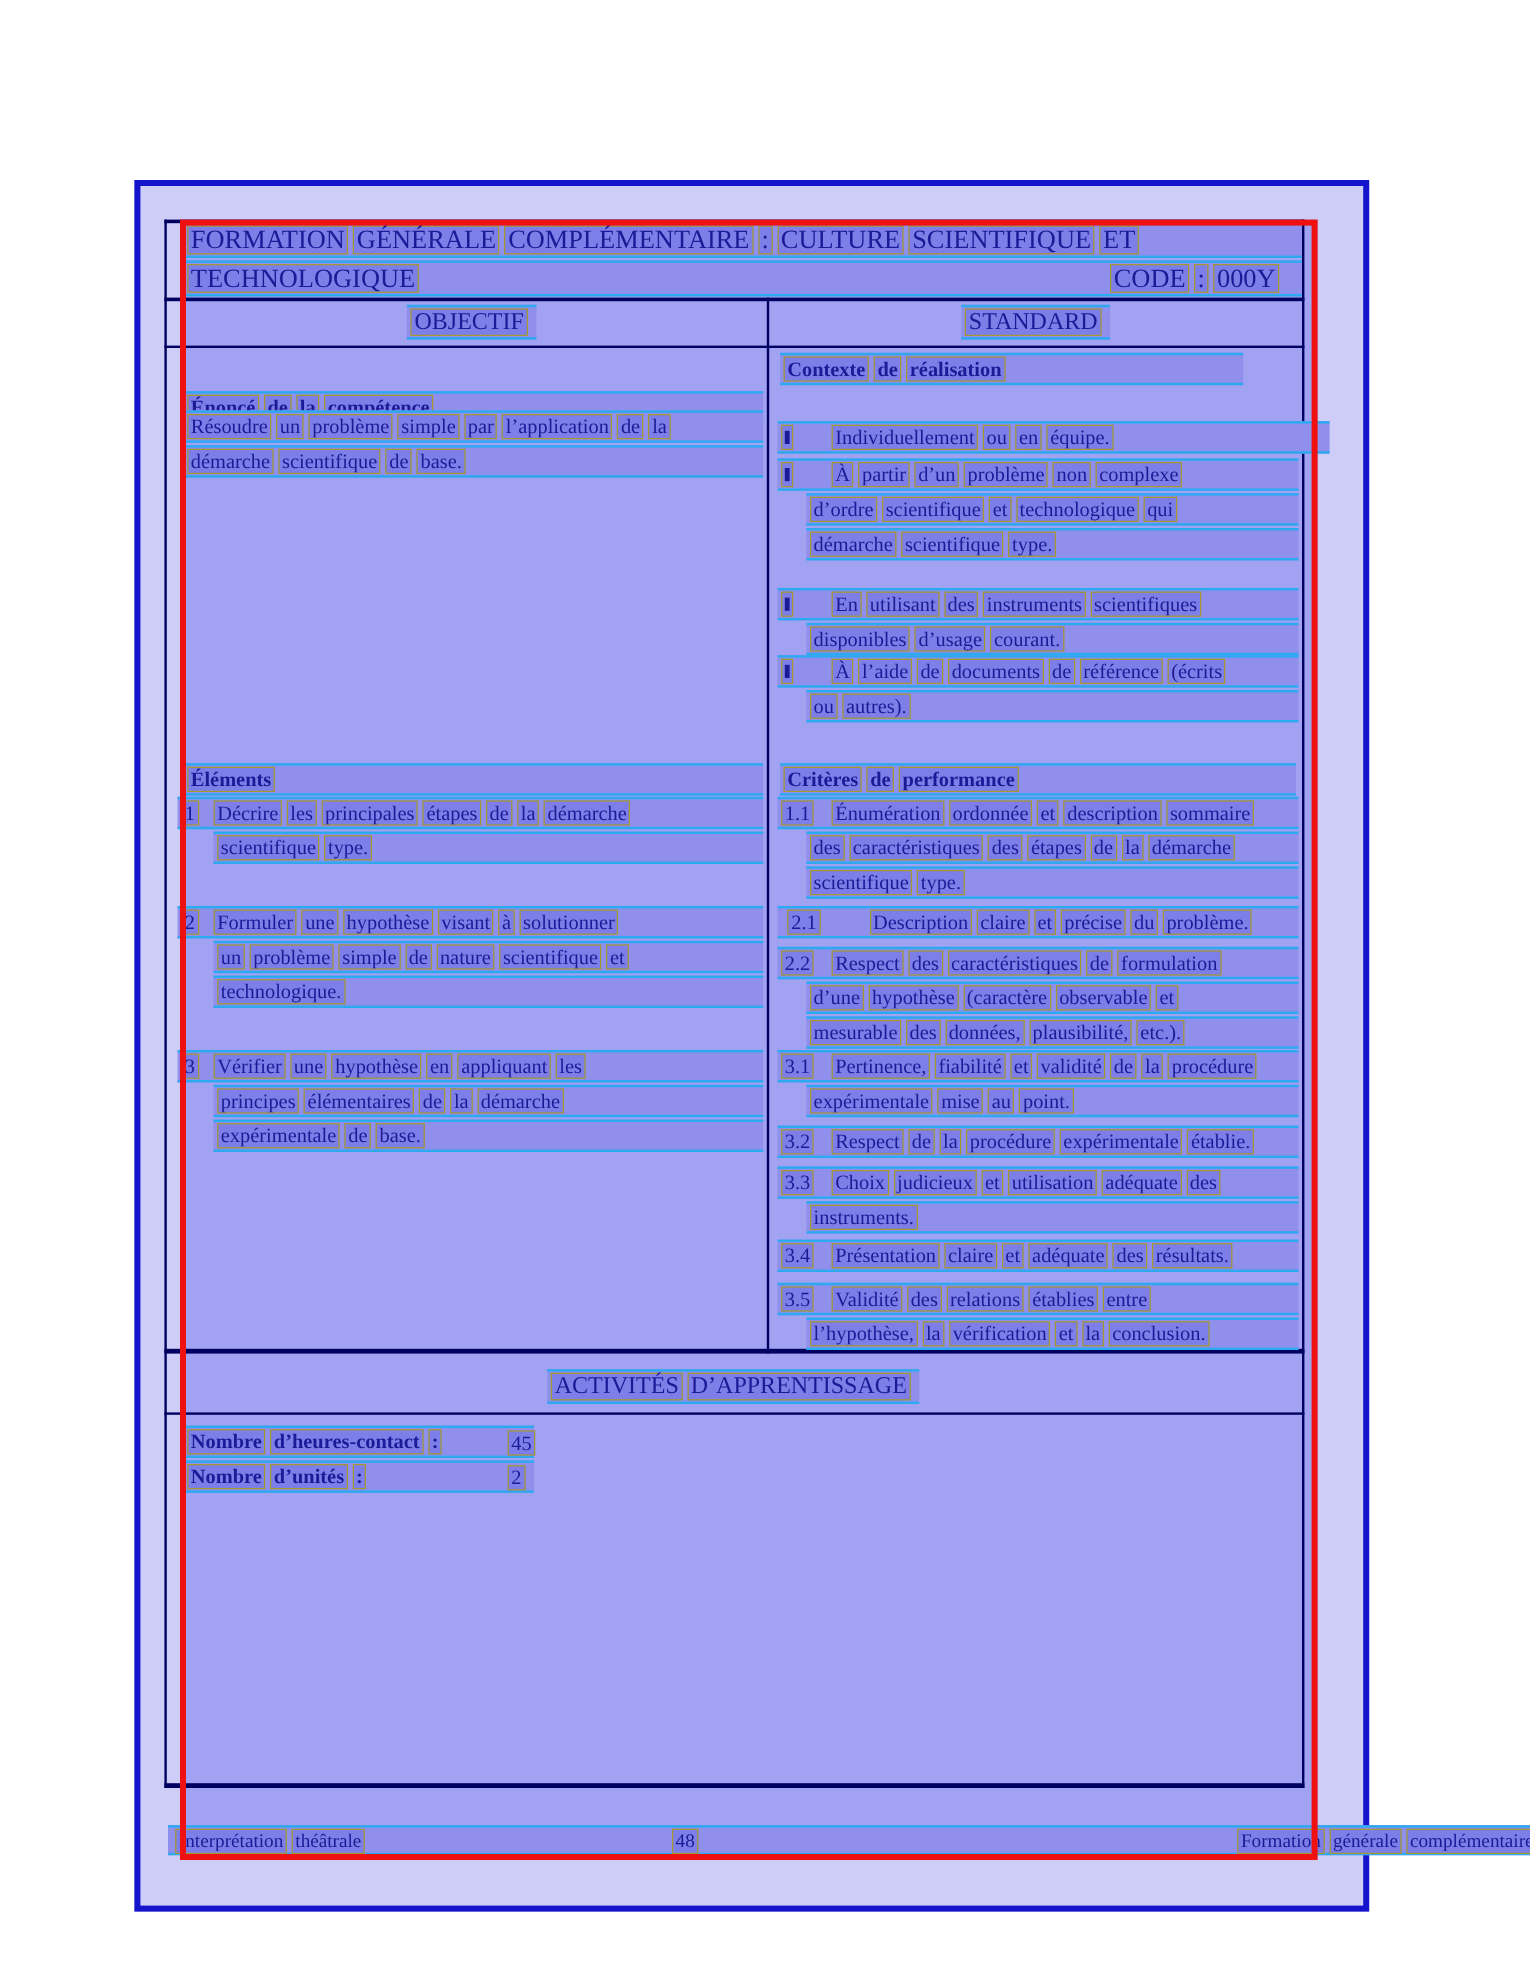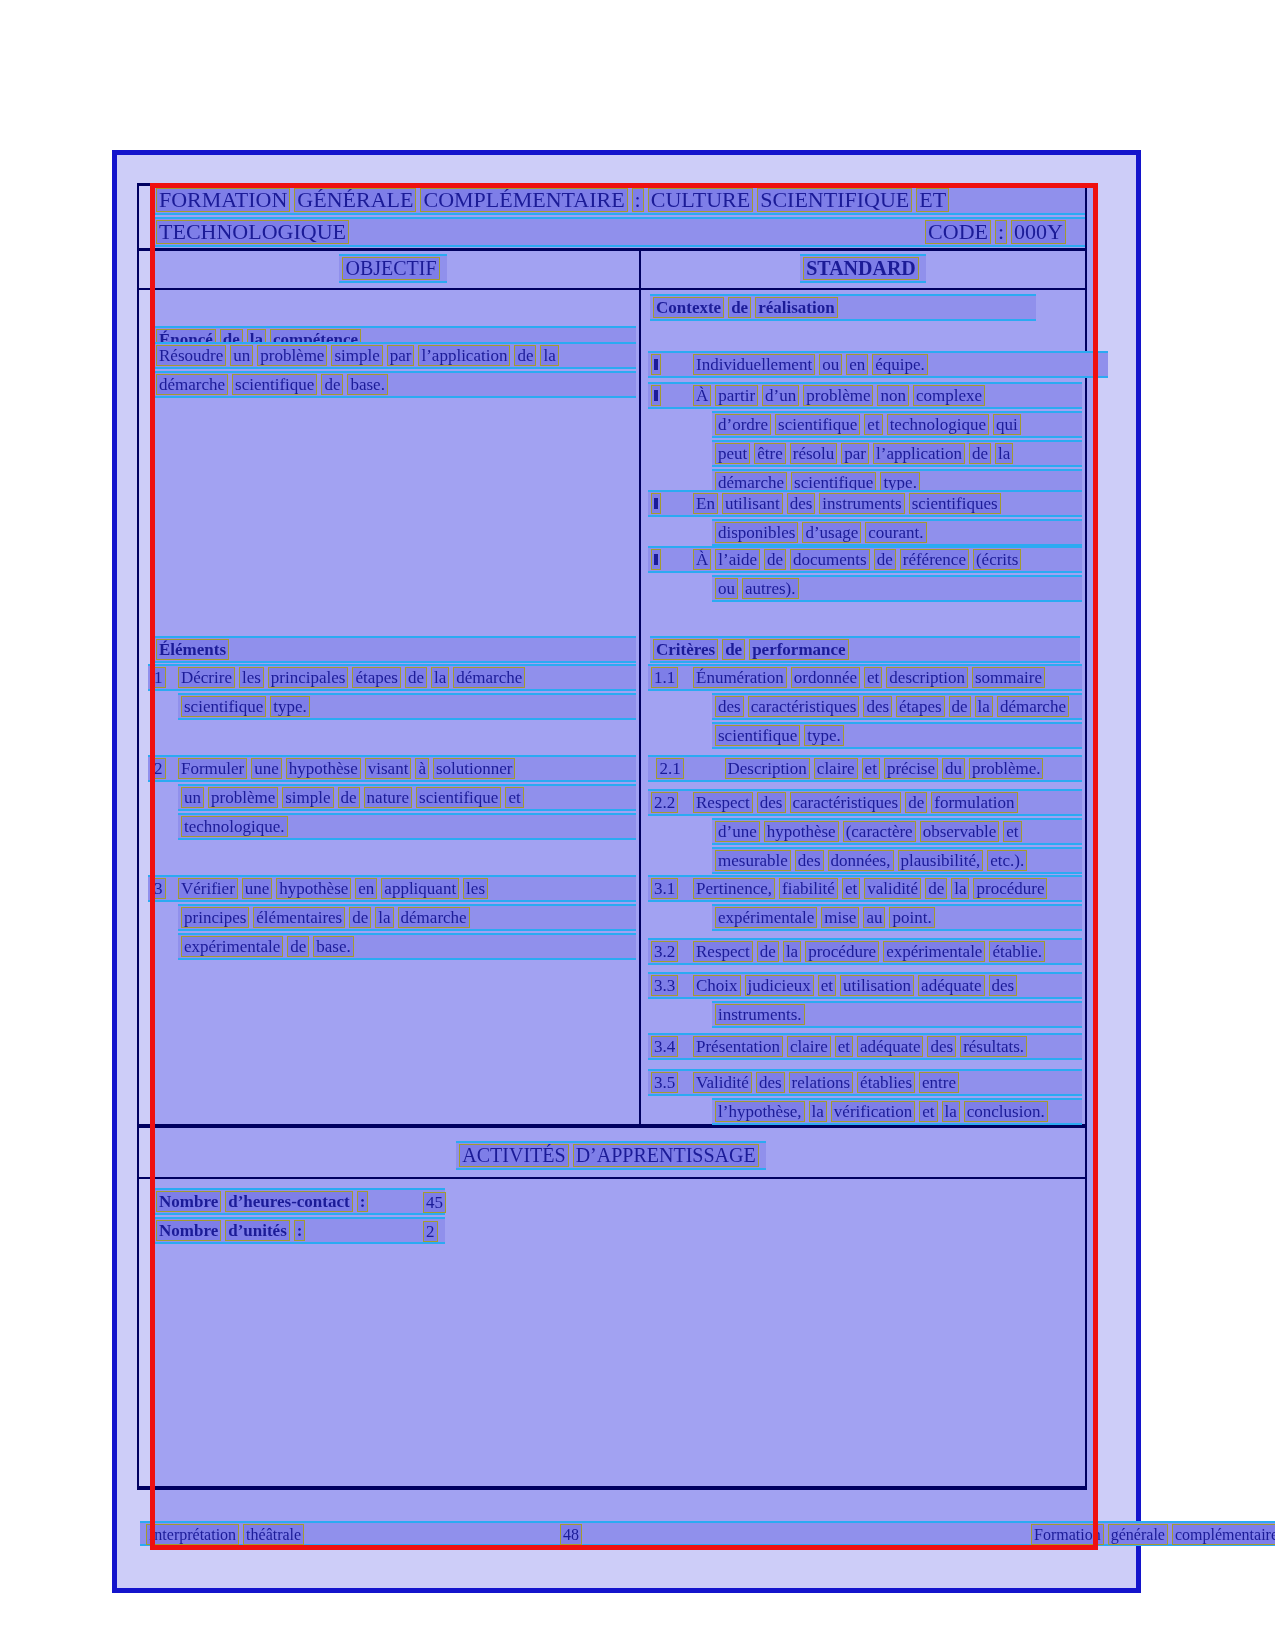--- a/index.html
+++ b/index.html
@@ -22,21 +22,21 @@
   .bold{font-weight:bold;}
   .h22{font-size:22px;line-height:22px;}
   .h20{font-size:20px;line-height:21px;}
   .f16{font-size:16px;line-height:19px;}
   .mb{margin-bottom:2px;}
   .flexline{display:flex;align-items:baseline;}
   .numslot{flex:0 0 27px;}
   .numslot-r{flex:0 0 42px;}
   .words{flex:1 1 auto;min-width:0;}
   .cont-l{margin-left:30px;}
-  .cont-r{margin-left:64px;}
+  .cont-r{margin-left:24px;}
   .center-wrap{text-align:center;}
   .inline{display:inline-block;}
   .bullet{display:inline-block;width:4px;height:11px;background:#1b1b97;}
 </style>
 </head>
 <body>
 
 <div class="page">
 
   <div class="frame"></div>
@@ -57,21 +57,21 @@
     <div class="hl-line h22 mb"><span class="w">FORMATION</span><span class="w">GÉNÉRALE</span><span class="w">COMPLÉMENTAIRE</span><span class="w">:</span><span class="w">CULTURE</span><span class="w">SCIENTIFIQUE</span><span class="w">ET</span></div>
     <div class="hl-line h22 flexline" style="justify-content:space-between;">
       <span><span class="w">TECHNOLOGIQUE</span></span>
       <span style="flex:0 0 auto;margin-right:12px;"><span class="w">CODE</span><span class="w">:</span><span class="w">000Y</span></span>
     </div>
   </div>
 
   <div class="abs center-wrap" style="left:148px;top:254px;width:490px;">
     <div class="hl-line h20 inline"><span class="w">OBJECTIF</span></div>
   </div>
-  <div class="abs center-wrap" style="left:641px;top:254px;width:444px;font-weight:bold;">
+  <div class="abs center-wrap" style="left:641px;top:254px;width:444px;">
     <div class="hl-line h20 inline"><span class="w">STANDARD</span></div>
   </div>
 
   <div class="abs" style="left:153px;top:294px;width:483px;margin-top:32px;">
     <div class="hl-line bold"><span class="w">Énoncé</span><span class="w">de</span><span class="w">la</span><span class="w">compétence</span></div>
   </div>
   <div class="abs" style="left:153px;top:342px;width:483px;">
     <div class="hl-line mb"><span class="w">Résoudre</span><span class="w">un</span><span class="w">problème</span><span class="w">simple</span><span class="w">par</span><span class="w">l’application</span><span class="w">de</span><span class="w">la</span></div>
     <div class="hl-line"><span class="w">démarche</span><span class="w">scientifique</span><span class="w">de</span><span class="w">base.</span></div>
   </div>
@@ -116,21 +116,20 @@
       <span class="words"><span class="w">Individuellement</span><span class="w">ou</span><span class="w">en</span><span class="w">équipe.</span></span>
     </div>
   </div>
 
   <div class="abs" style="left:648px;top:382px;width:434px;">
     <div class="hl-line flexline mb">
       <span class="numslot-r"><span class="w"><span class="bullet"></span></span></span>
       <span class="words"><span class="w">À</span><span class="w">partir</span><span class="w">d’un</span><span class="w">problème</span><span class="w">non</span><span class="w">complexe</span></span>
     </div>
     <div class="hl-line mb cont-r"><span class="w">d’ordre</span><span class="w">scientifique</span><span class="w">et</span><span class="w">technologique</span><span class="w">qui</span></div>
-    <div class="hl-line mb cont-r"><span class="w">peut</span><span class="w">être</span><span class="w">résolu</span><span class="w">par</span><span class="w">l’application</span><span class="w">de</span><span class="w">la</span></div>
     <div class="hl-line mb cont-r"><span class="w">démarche</span><span class="w">scientifique</span><span class="w">type.</span></div>
   </div>
 
   <div class="abs" style="left:648px;top:490px;width:434px;">
     <div class="hl-line flexline mb">
       <span class="numslot-r"><span class="w"><span class="bullet"></span></span></span>
       <span class="words"><span class="w">En</span><span class="w">utilisant</span><span class="w">des</span><span class="w">instruments</span><span class="w">scientifiques</span></span>
     </div>
     <div class="hl-line mb cont-r"><span class="w">disponibles</span><span class="w">d’usage</span><span class="w">courant.</span></div>
   </div>

